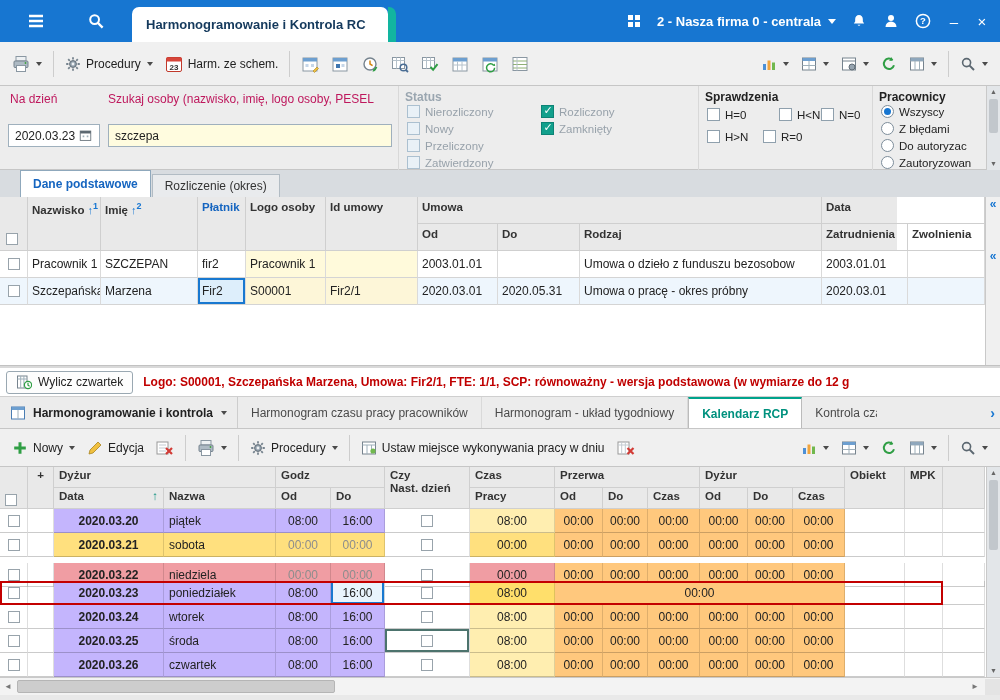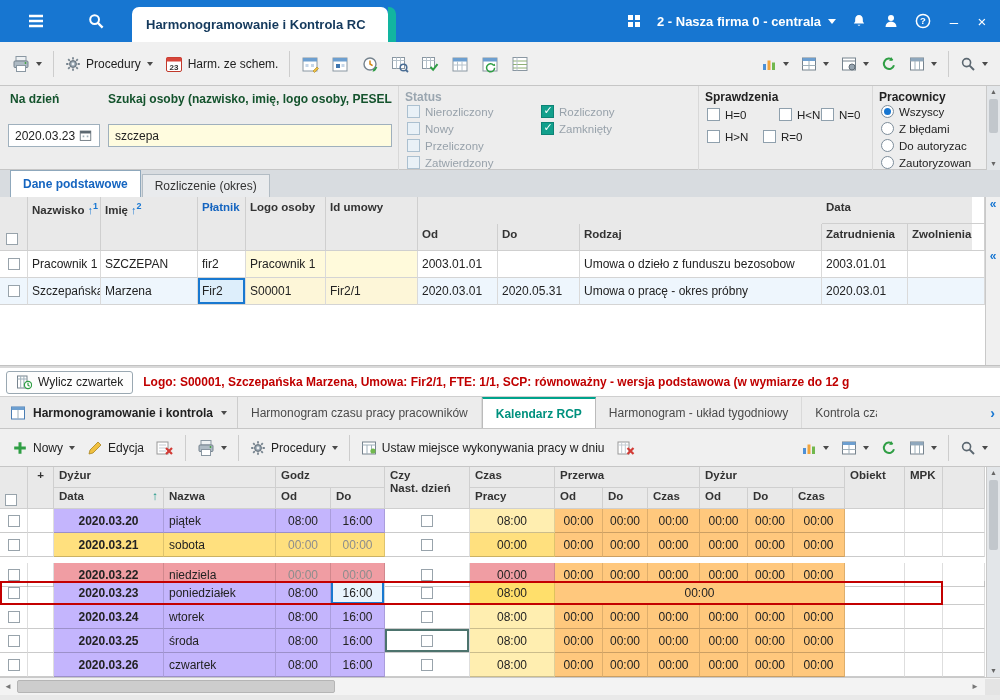--- a/index.html
+++ b/index.html
@@ -25,48 +25,48 @@
   .toolbar2{top:429px;height:38px;background:#f0f0f0;border-bottom:1px solid #c6c6c6;display:flex;align-items:center;padding:0 6px}
   .tbtn{height:30px;display:flex;align-items:center;gap:5px;padding:0 6px;border-radius:3px;cursor:pointer;white-space:nowrap}
   .tsep{width:1px;height:26px;background:#cdcdcd;margin:0 5px}
   .spring{flex:1}
   .caret{width:0;height:0;border-left:3.5px solid transparent;border-right:3.5px solid transparent;border-top:4.5px solid #4a4a4a;margin-left:1px}
   .ic{width:18px;height:18px}
   .ic16{width:16px;height:16px}
 
   
   .filters{top:86px;height:84px;background:#ededed;border-bottom:1px solid #c6c6c6}
-  .flabel{position:absolute;font-weight:bold;color:#14532d;white-space:nowrap}
+  .flabel{position:absolute;font-weight:normal;color:#be185d;white-space:nowrap}
   .ffield{position:absolute;height:23px;background:#fffcdf;border:1px solid #9fb0bd;display:flex;align-items:center;padding:0 6px;cursor:text;gap:4px}
   .fgroup{position:absolute;top:0;height:84px}
   .gtitle{position:absolute;left:6px;top:4px;font-weight:bold;white-space:nowrap}
   .gtitle.dis{color:#9aa6b0}
   .chkitem{position:absolute;display:flex;align-items:center;gap:5px;font-size:11.5px;cursor:pointer;white-space:nowrap}
   .chkitem.dis{color:#98a2ab}
   .chk{width:13px;height:13px;border:1px solid #8fa0ad;background:#fff;flex:none;position:relative}
   .chk.dis{background:#e9f1f7;border-color:#abc0d0}
   .chk.on{background:#12a08c;border-color:#0d8375}
   .chk.on::after{content:"✓";position:absolute;left:1.5px;top:-2px;color:#fff;font-size:11px;font-weight:bold}
   .radio{width:13px;height:13px;border:1px solid #7d8d9a;border-radius:50%;background:#fff;flex:none}
   .radio.sel::after{content:"";display:block;width:7px;height:7px;margin:2px;border-radius:50%;background:#1776d1}
 
   
   .vstrip{position:absolute;width:14px;background:#e3e6e9;border-left:1px solid #c9c9c9}
   .varrow{width:13px;height:12px;font-size:7px;color:#666;text-align:center;line-height:12px;cursor:pointer}
   .vthumb{position:absolute;left:2px;width:9px;background:#c2c7cc;border-radius:2px;cursor:grab}
   .collapse{color:#1776d1;font-weight:bold;font-size:12px;text-align:center;cursor:pointer;line-height:14px}
 
   
-  .tabs1{top:170px;height:27px;background:#d8dce0;display:flex;align-items:flex-end;padding-left:10px;gap:1px}
+  .tabs1{top:170px;height:27px;background:#d8dce0;display:flex;align-items:flex-end;padding-left:20px;gap:1px}
   .tab1{height:23px;display:flex;align-items:center;padding:0 12px;background:#e9ebed;border:1px solid #b2bcc4;border-bottom:none;color:#333;cursor:pointer;white-space:nowrap}
   .tab1.active{height:27px;background:#fff;font-weight:bold;color:#1565c0;border-color:#8fa8bc}
 
   
   .grid1{top:197px;height:168px;background:#fff}
-  .g1grid{display:grid;grid-template-columns:28px 73px 97px 48px 80px 92px 80px 82px 242px 86px 77px;position:absolute;left:0;width:972px}
+  .g1grid{display:grid;grid-template-columns:28px 73px 97px 48px 80px 92px 80px 82px 242px 86px 77px;position:absolute;left:0;width:897px}
   .g1head{top:0;grid-template-rows:27px 27px;background:#e9e9e9}
   .hc{border-right:1px solid #cfcfcf;border-bottom:1px solid #cfcfcf;padding:4px 4px;font-weight:bold;font-size:11.5px;color:#333;overflow:hidden;cursor:pointer;white-space:nowrap}
   .hc.two{white-space:normal;line-height:12px}
   .hc.blue{color:#1565c0}
   .sort{color:#1776d1;font-weight:bold;font-size:11px;margin-left:3px}
   .sort i{font-style:normal;font-size:9px;vertical-align:super}
   .chkcell{display:flex;align-items:flex-end;padding:5px 6px}
   .g1row{grid-auto-rows:27px}
   .c{border-right:1px solid #dadada;border-bottom:1px solid #d4d4d4;padding:0 4px;white-space:nowrap;overflow:hidden;display:flex;align-items:center;cursor:default}
   .yl{background:#fffadb}
@@ -426,20 +426,21 @@
   <div class="band grid1">
     <div class="g1grid g1head">
       <div class="hc chkcell" style="grid-column:1;grid-row:1/span 2">
           <span class="gchk"></span>
         </div>
       <div class="hc" style="grid-column:2;grid-row:1/span 2"><span>Nazwisko</span><span class="sort"><span>↑</span><i>1</i></span></div>
       <div class="hc" style="grid-column:3;grid-row:1/span 2"><span>Imię</span><span class="sort"><span>↑</span><i>2</i></span></div>
       <div class="hc blue" style="grid-column:4;grid-row:1/span 2">Płatnik</div>
       <div class="hc two" style="grid-column:5;grid-row:1/span 2">Logo osoby</div>
       <div class="hc" style="grid-column:6;grid-row:1/span 2">Id umowy</div>
+      <div class="hc" style="grid-column:7/span 3;grid-row:1">Umowa</div>
       <div class="hc" style="grid-column:10/span 2;grid-row:1">Data</div>
       <div class="hc" style="grid-column:7;grid-row:2">Od</div>
       <div class="hc" style="grid-column:8;grid-row:2">Do</div>
       <div class="hc" style="grid-column:9;grid-row:2">Rodzaj</div>
       <div class="hc" style="grid-column:10;grid-row:2">Zatrudnienia</div>
       <div class="hc" style="grid-column:11;grid-row:2">Zwolnienia</div>
     </div>
 
     <div class="g1grid g1row" style="top:54px">
       <div class="c ctr" style="justify-content:center">
@@ -499,25 +500,25 @@
           <rect x="1.5" y="2" width="13" height="12" fill="#fff" stroke="#4a7db3"></rect>
           <rect x="1.5" y="2" width="13" height="3" fill="#6d9fd0"></rect>
           <path d="M8 5v9" stroke="#9fb0ba"></path>
         </svg>
       <span>Harmonogramowanie i kontrola</span>
       <span class="caret"></span>
     </div>
     <div class="tab2">
         <span>Harmonogram czasu pracy pracowników</span>
       </div>
+    <div class="tab2">
+        <span>Harmonogram - układ tygodniowy</span>
+      </div>
     <div class="tab2 active">
         <span>Kalendarz RCP</span>
-      </div>
-    <div class="tab2">
-        <span>Harmonogram - układ tygodniowy</span>
       </div>
     <div class="tab2" style="border-right:none;max-width:88px">
         <span class="nowrap">Kontrola czasu</span>
       </div>
     <div class="tabs2-more">
         <span>›</span>
       </div>
   </div>
 
   <div class="band toolbar2">

